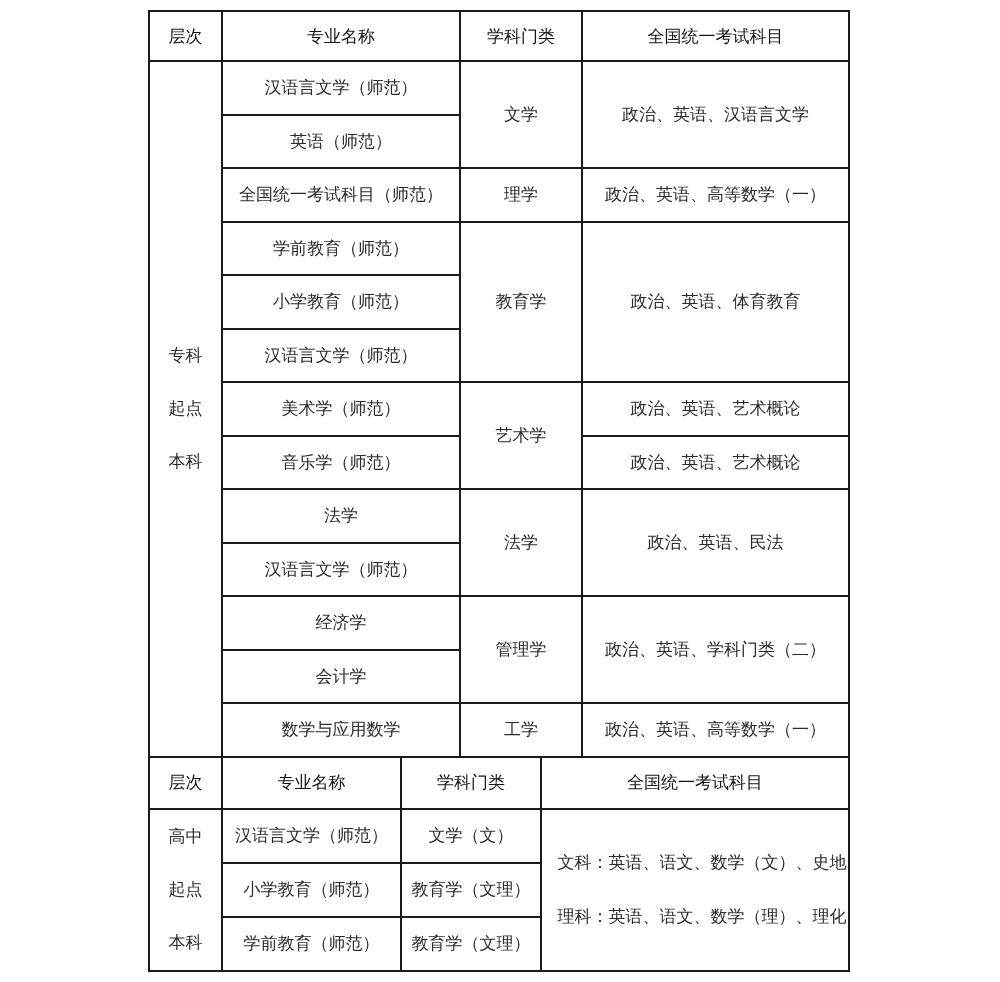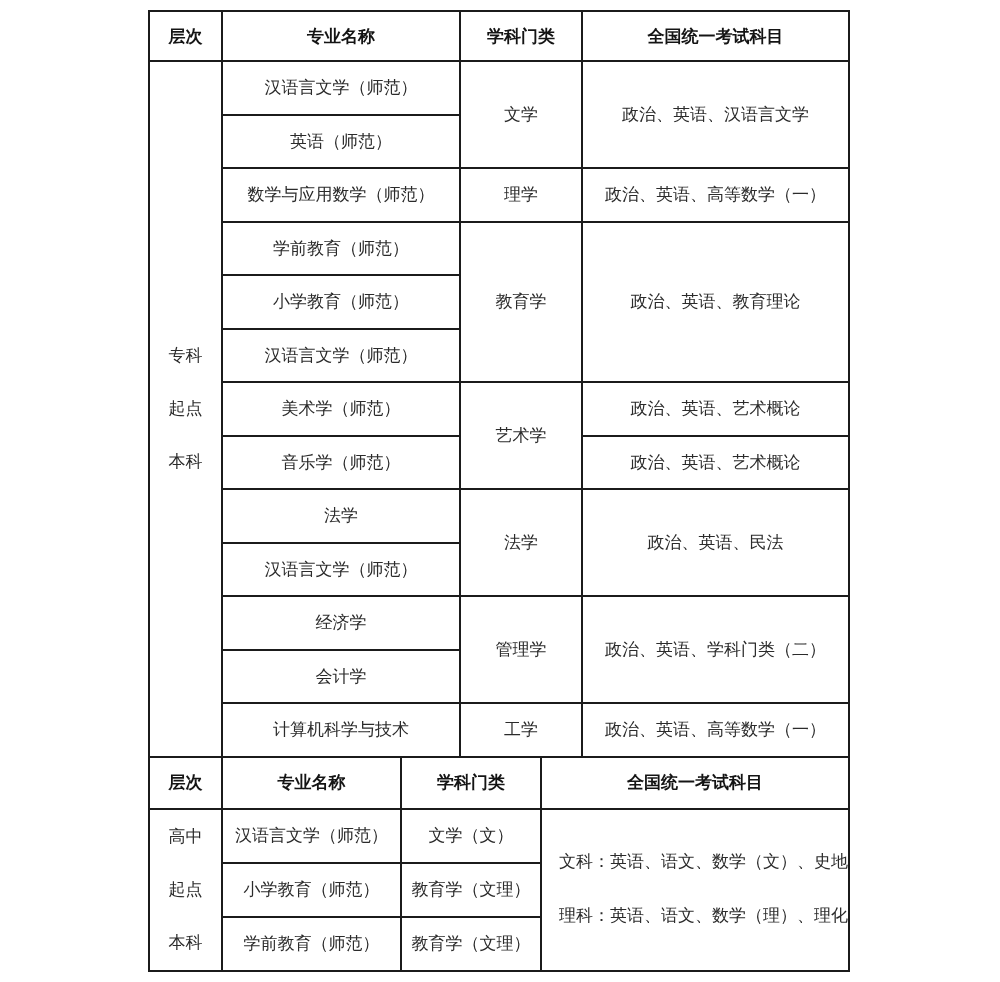--- a/index.html
+++ b/index.html
@@ -27,41 +27,40 @@
     margin-top: -2px; 
   }
   .t th, .t td {
     border: 2px solid #1b1b1b;
     text-align: center;
     vertical-align: middle;
     padding: 0;
     overflow: hidden;
   }
   .t th {
-    font-weight: bold;
+    font-weight: normal;
     color: #141414;
     font-size: 17px;
   }
   .t1 tr.head   { height: 50px; }
   .t1 tr.body   { height: 53.5px; }
   .t2 tr.head   { height: 52px; }
   .t2 tr.body   { height: 54px; }
   td.level div {
     line-height: 53px;
     font-family: Liberation Serif, serif;
   }
   td.exam-left {
     text-align: left;
   }
   td.exam-left div {
     line-height: 54px;
     padding-left: 14px;
-    text-align: right;
+    text-align: center;
     white-space: nowrap;
-    font-family: Liberation Mono, monospace;
   }
 </style>
 </head>
 <body>
 
 <div class="sheet">
 
   <table class="t t1">
     <colgroup>
       <col style="width:73px">
@@ -83,28 +82,28 @@
         <div>本科</div>
       </td>
       <td>汉语言文学（师范）</td>
       <td rowspan="2">文学</td>
       <td rowspan="2">政治、英语、汉语言文学</td>
     </tr>
     <tr class="body">
       <td>英语（师范）</td>
     </tr>
     <tr class="body">
-      <td>数学与应用数学（师范）</td>
+      <td>全国统一考试科目（师范）</td>
       <td>理学</td>
       <td>政治、英语、高等数学（一）</td>
     </tr>
     <tr class="body">
       <td>学前教育（师范）</td>
       <td rowspan="3">教育学</td>
-      <td rowspan="3">政治、英语、教育理论</td>
+      <td rowspan="3">政治、英语、体育教育</td>
     </tr>
     <tr class="body">
       <td>小学教育（师范）</td>
     </tr>
     <tr class="body">
       <td>汉语言文学（师范）</td>
     </tr>
     <tr class="body">
       <td>美术学（师范）</td>
       <td rowspan="2">艺术学</td>
@@ -124,21 +123,21 @@
     </tr>
     <tr class="body">
       <td>经济学</td>
       <td rowspan="2">管理学</td>
       <td rowspan="2">政治、英语、学科门类（二）</td>
     </tr>
     <tr class="body">
       <td>会计学</td>
     </tr>
     <tr class="body">
-      <td>计算机科学与技术</td>
+      <td>数学与应用数学</td>
       <td>工学</td>
       <td>政治、英语、高等数学（一）</td>
     </tr>
   </tbody>
     </table>
 
   <table class="t t2">
     <colgroup>
       <col style="width:73px">
         <col style="width:179px">

